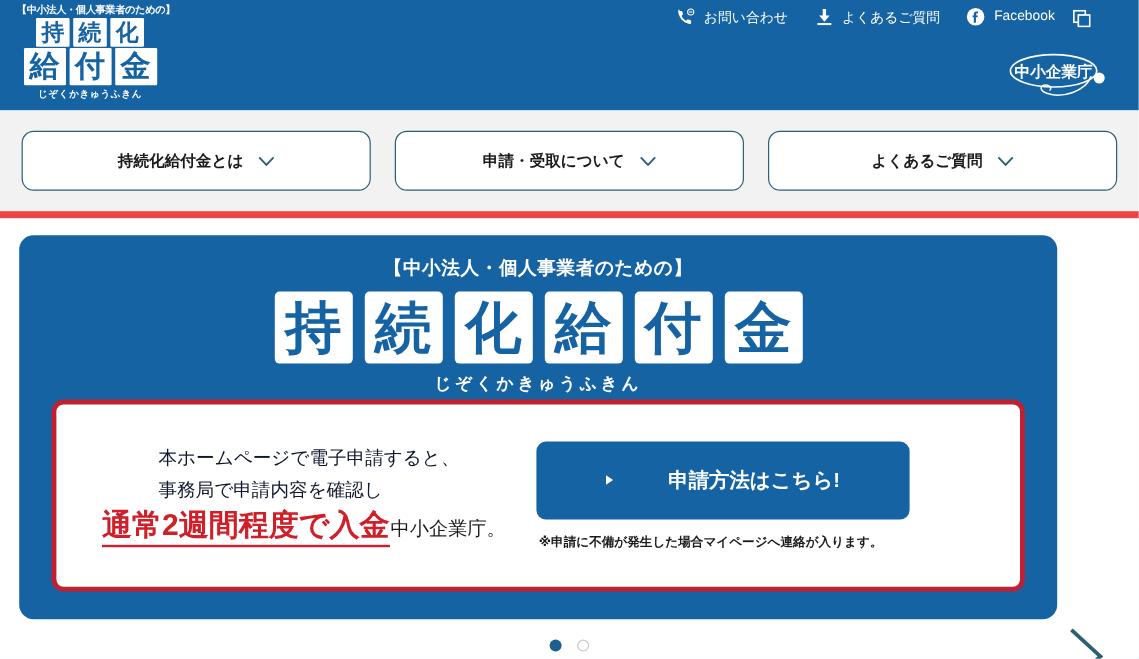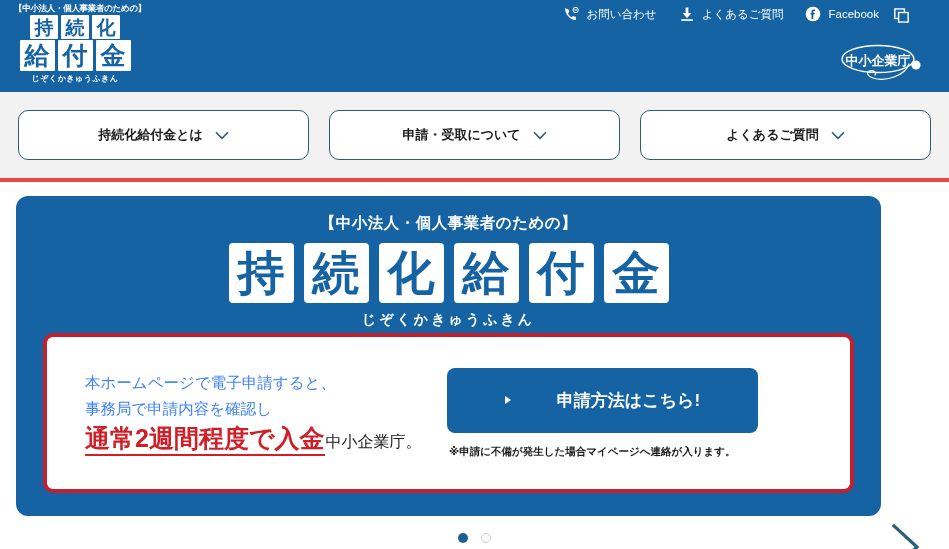--- a/index.html
+++ b/index.html
@@ -121,21 +121,21 @@
     height: 44px;
   }
   .agency svg { display: block; }
 
   
   .navbar {
     position: relative;
     width: 949px;
     height: 90px;
     background: #f2f2f2;
-    border-bottom: 4px solid #ef4444;
+    border-bottom: 6px solid #ef4444;
     display: flex;
     align-items: center;
     padding: 16px 18px;
     gap: 20px;
   }
   .nav-btn {
     flex: 1 1 0;
     height: 50px;
     background: #ffffff;
     border: 1.6px solid #2b5f72;
@@ -223,24 +223,25 @@
     border-radius: 10px;
     display: flex;
     align-items: center;
   }
 
   .card-left {
     flex: 0 0 400px;
     padding-left: 38px;
   }
   .card-line {
-    color: #3b82f6;
+    color: #0f172a;
     font-size: 15.5px;
     line-height: 26px;
     white-space: nowrap;
+    margin-left: 47px;
   }
   .card-emph-line {
     margin-top: 3px;
     white-space: nowrap;
     display: flex;
     align-items: baseline;
   }
   .card-emph {
     color: #d01f28;
     font-size: 25px;

